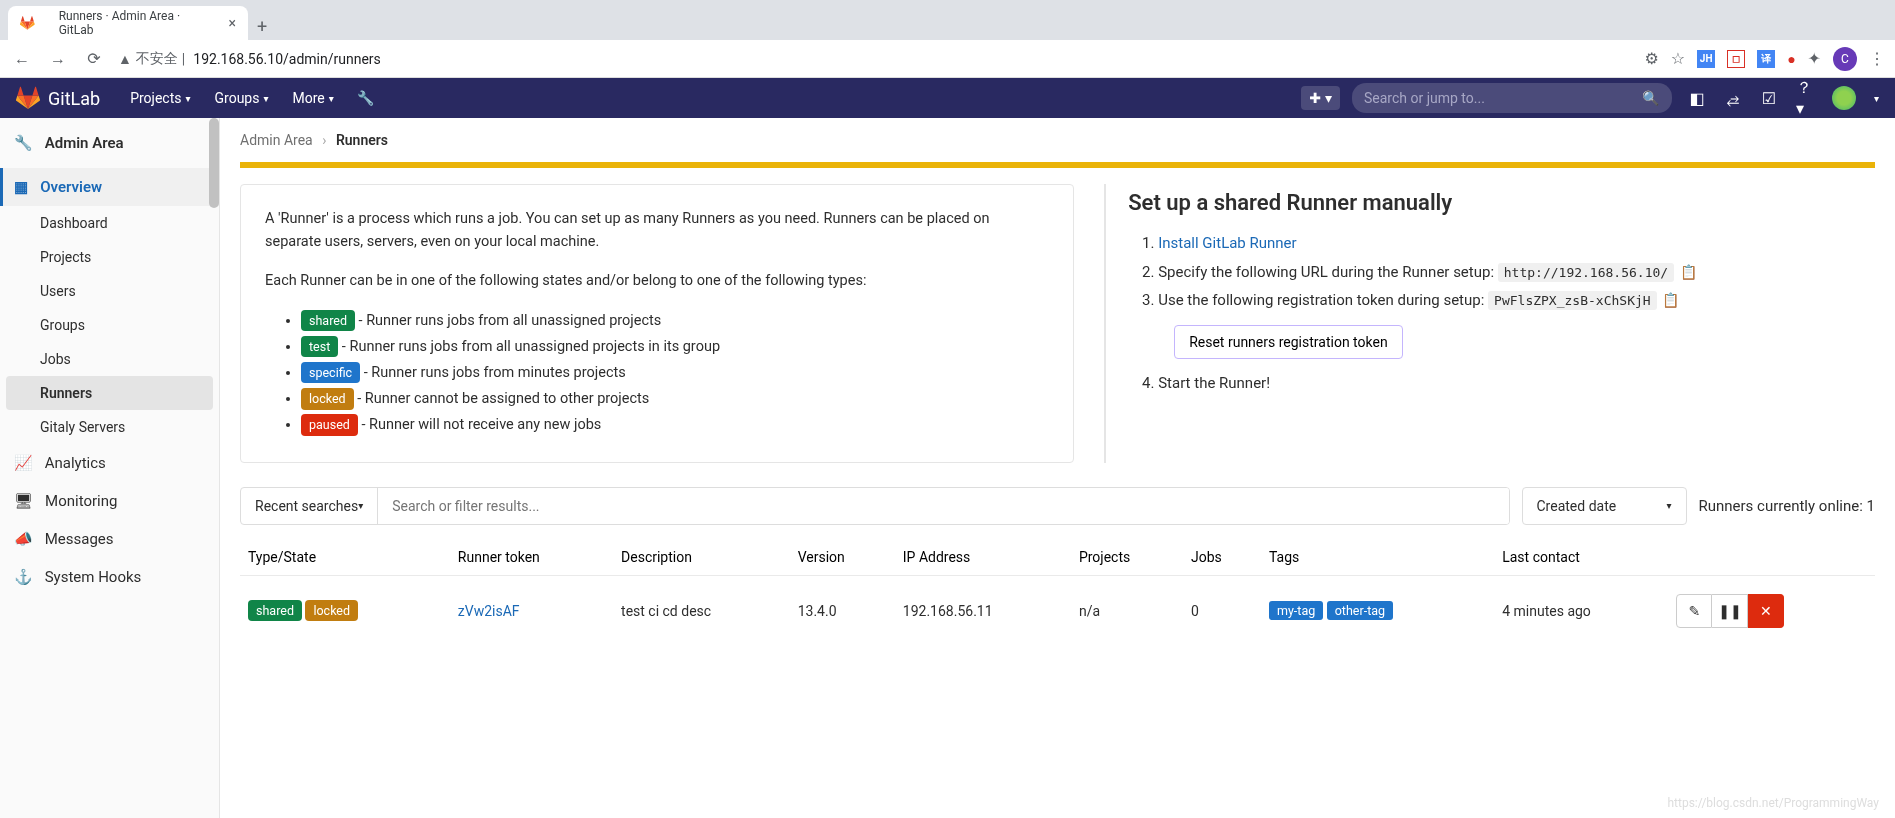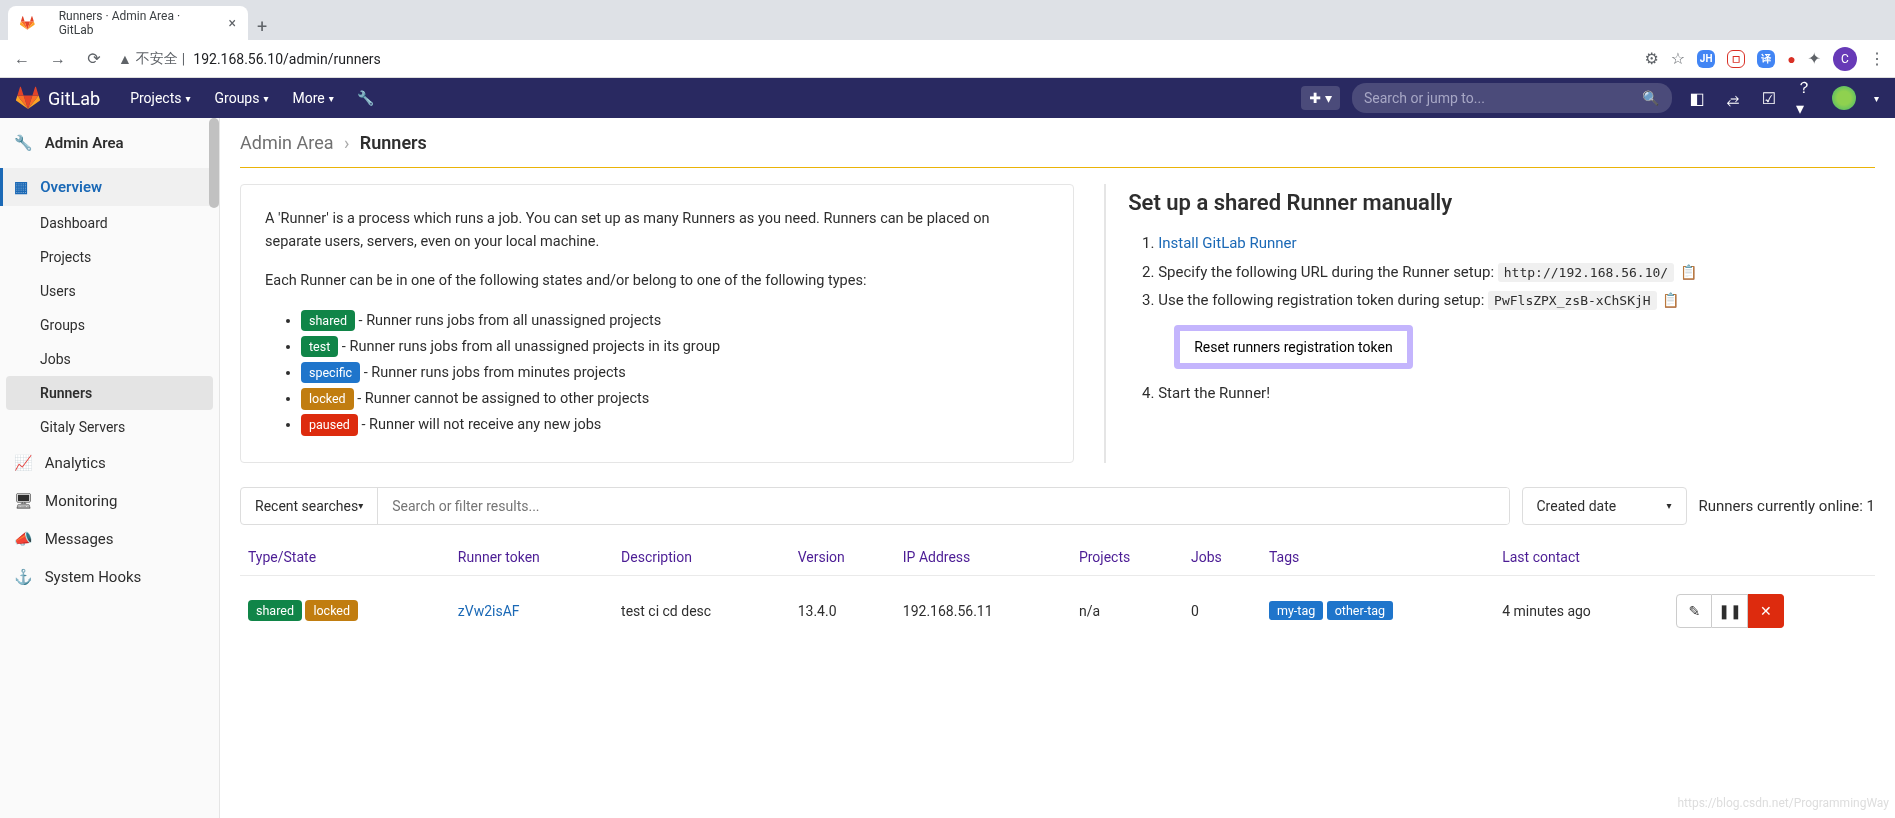--- a/index.html
+++ b/index.html
@@ -9,21 +9,21 @@
 .browser-chrome { background: #dee1e6; height: 40px; display: flex; align-items: flex-end; padding: 0 8px; }
 .browser-tab { background: #fff; border-radius: 8px 8px 0 0; height: 34px; width: 240px; display: flex; align-items: center; padding: 0 12px; gap: 24px; font-size: 12px; color: #3c4043; }
 .browser-tab .favicon { width: 16px; height: 16px; }
 .browser-tab .close { margin-left: auto; font-size: 14px; color: #5f6368; }
 .new-tab { width: 28px; height: 28px; display: flex; align-items: center; justify-content: center; color: #5f6368; font-size: 18px; }
 .addr-bar { background: #fff; height: 38px; display: flex; align-items: center; padding: 0 10px; gap: 12px; border-bottom: 1px solid #ddd; }
 .addr-bar .nav-btn { width: 24px; height: 24px; display: flex; align-items: center; justify-content: center; color: #5f6368; font-size: 16px; }
 .addr-bar .url-box { flex: 1; display: flex; align-items: center; gap: 8px; font-size: 14px; color: #202124; }
 .addr-bar .url-box .warn { color: #5f6368; font-size: 14px; display: flex; align-items: center; gap: 4px; }
 .addr-bar .ext-icons { display: flex; gap: 12px; align-items: center; }
-.ext-icon { width: 18px; height: 18px; border-radius: 6px; display: flex; align-items: center; justify-content: center; font-size: 10px; font-weight: bold; }
+.ext-icon { width: 18px; height: 18px; border-radius: 0; display: flex; align-items: center; justify-content: center; font-size: 10px; font-weight: bold; }
 
 
 .gl-header { background: #292961; height: 40px; display: flex; align-items: center; padding: 0 16px; color: #fff; }
 .gl-logo { display: flex; align-items: center; gap: 8px; font-size: 18px; margin-right: 20px; }
 .gl-logo svg { width: 24px; height: 24px; }
 .gl-nav { display: flex; gap: 4px; }
 .gl-nav-item { padding: 6px 10px; font-size: 14px; display: flex; align-items: center; gap: 4px; cursor: pointer; }
 .gl-nav-item .chev { font-size: 10px; }
 .gl-header .spacer { flex: 1; }
 .gl-header .plus-btn { padding: 4px 8px; display: flex; align-items: center; gap: 4px; background: #4b4b7a; border-radius: 4px; margin-right: 12px; font-size: 14px; }
@@ -37,62 +37,62 @@
 .gl-body { display: flex; height: calc(100vh - 118px); }
 .sidebar { width: 220px; background: #fafafa; border-right: 1px solid #e5e5e5; overflow-y: auto; position: relative; }
 .scrollbar-thumb { position: absolute; right: 0; top: 0; width: 10px; height: 90px; background: #c1c1c1; border-radius: 5px; }
 .sidebar-header { display: flex; align-items: center; gap: 12px; padding: 16px 14px; font-size: 15px; font-weight: 600; color: #2e2e2e; }
 .sidebar-section { padding: 10px 14px; font-size: 15px; display: flex; align-items: center; gap: 12px; cursor: pointer; color: #2e2e2e; }
 .sidebar-section.active { color: #1b69b6; font-weight: 600; border-left: 3px solid #1b69b6; background: #f0f0f0; padding-left: 11px; }
 .sidebar-sub { padding: 9px 14px 9px 40px; font-size: 14px; color: #2e2e2e; cursor: pointer; }
 .sidebar-sub.active { background: #e4e4e4; font-weight: 600; border-radius: 4px; margin: 0 6px; padding-left: 34px; }
 
 .main { flex: 1; overflow-y: auto; padding: 0 20px 40px; }
-.breadcrumb { padding: 14px 0; font-size: 18px; color: #707070; border-bottom: 1px solid #eab308; margin-bottom: 16px; }
+.breadcrumb { padding: 14px 0; font-size: 14px; color: #707070; border-bottom: 6px solid #eab308; margin-bottom: 16px; }
 .breadcrumb .sep { margin: 0 6px; color: #aaa; }
 .breadcrumb .current { color: #2e2e2e; font-weight: 600; }
 
 .two-col { display: flex; gap: 30px; margin-bottom: 24px; }
 .col-left { flex: 1.05; border: 1px solid #e5e5e5; border-radius: 4px; padding: 22px 24px; font-size: 14.5px; line-height: 1.6; color: #2e2e2e; }
 .col-left p { margin-bottom: 16px; }
 .col-left ul { list-style: disc; padding-left: 36px; }
 .col-left li { margin-bottom: 3px; }
 .col-right { flex: 1; padding: 6px 0; border-left: 2px solid #e5e5e5; padding-left: 22px; }
 .col-right h2 { font-size: 22px; font-weight: 600; margin-bottom: 14px; }
 .col-right ol { padding-left: 30px; font-size: 15px; line-height: 1.9; }
 .col-right a { color: #1b69b6; text-decoration: none; }
 .col-right code { background: #f0f0f0; padding: 2px 6px; border-radius: 3px; font-family: Menlo, Monaco, monospace; font-size: 13px; }
 .copy-icon { display: inline-block; margin-left: 6px; font-size: 14px; color: #666; cursor: pointer; }
-.reset-btn { display: inline-block; margin: 10px 16px 10px 16px; padding: 8px 14px; border: 6px solid #c4b5fd; border-radius: 4px; font-size: 14px; background: #fff; cursor: pointer; text-align: center; }
+.reset-btn { display: inline-block; margin: 10px 16px 10px 16px; padding: 8px 14px; border: 1px solid #c4b5fd; border-radius: 4px; font-size: 14px; background: #fff; cursor: pointer; text-align: center; }
 
 .badge { display: inline-block; padding: 2px 8px; border-radius: 4px; font-size: 12.5px; color: #fff; line-height: 1.4; }
 .badge.shared { background: #108548; }
 .badge.group { background: #108548; }
 .badge.specific { background: #1f75cb; }
 .badge.locked { background: #c17d10; }
 .badge.paused { background: #dd2b0e; }
 .tag { display: inline-block; padding: 2px 8px; border-radius: 3px; font-size: 12.5px; color: #fff; background: #1f75cb; }
 
 .filter-row { display: flex; align-items: center; gap: 12px; margin-bottom: 14px; }
 .filter-group { display: flex; border: 1px solid #ddd; border-radius: 4px; overflow: hidden; flex: 1; }
 .recent-btn { padding: 10px 14px; border-right: 1px solid #ddd; font-size: 14px; display: flex; align-items: center; gap: 0; cursor: pointer; }
 .filter-input { flex: 1; border: none; padding: 10px 14px; font-size: 14px; outline: none; }
 .sort-select { border: 1px solid #ddd; border-radius: 4px; padding: 10px 14px; font-size: 14px; width: 165px; display: flex; justify-content: space-between; align-items: center; cursor: pointer; }
 .online-text { font-size: 15px; color: #2e2e2e; margin-left: auto; }
 
 .runners-table { width: 100%; border-collapse: collapse; font-size: 14px; }
-.runners-table th { text-align: left; padding: 10px 8px; font-weight: 400; color: #4c1d95; border-bottom: 1px solid #eaeaea; }
+.runners-table th { text-align: left; padding: 10px 8px; font-weight: 400; color: #000000; border-bottom: 1px solid #eaeaea; }
 .runners-table td { padding: 18px 8px; vertical-align: middle; }
 .runners-table a.token { color: #1b69b6; text-decoration: none; }
 .actions { display: flex; gap: 0; }
 .action-btn { width: 36px; height: 34px; border: 1px solid #ccc; background: #fff; display: flex; align-items: center; justify-content: center; font-size: 14px; cursor: pointer; }
 .action-btn:first-child { border-radius: 4px 0 0 4px; }
 .action-btn.pause { border-left: none; }
 .action-btn.del { background: #dd2b0e; color: #fff; border-color: #dd2b0e; border-radius: 0 4px 4px 0; border-left: none; }
-.watermark { position: fixed; bottom: 8px; right: 6px; font-size: 12px; color: #ddd; }
+.watermark { position: fixed; bottom: 8px; right: 16px; font-size: 12px; color: #ddd; }
 </style>
 </head>
 <body>
 
 <div class="browser-chrome">
   <div class="browser-tab">
     <svg class="favicon" viewBox="0 0 24 24">
         <path fill="#e24329" d="M12 23l4.4-13.6H7.6z"></path>
         <path fill="#fc6d26" d="M12 23L7.6 9.4H1.4z"></path>
         <path fill="#fca326" d="M1.4 9.4L0 13.8c-.1.4 0 .8.3 1L12 23z"></path>

